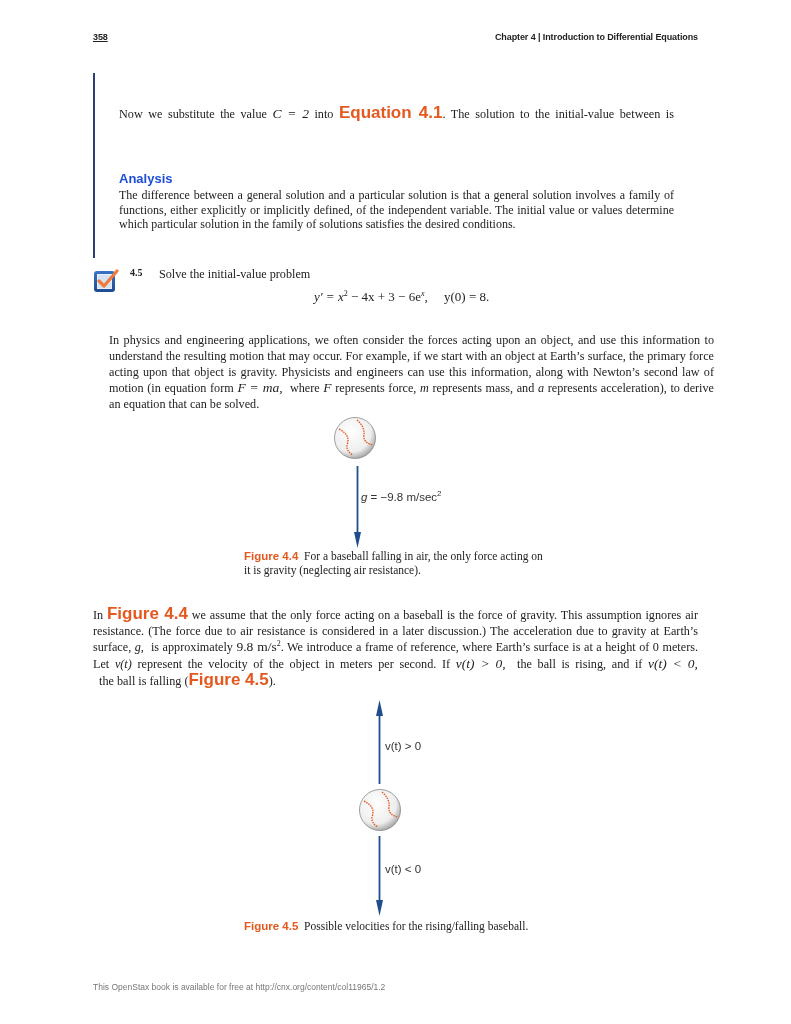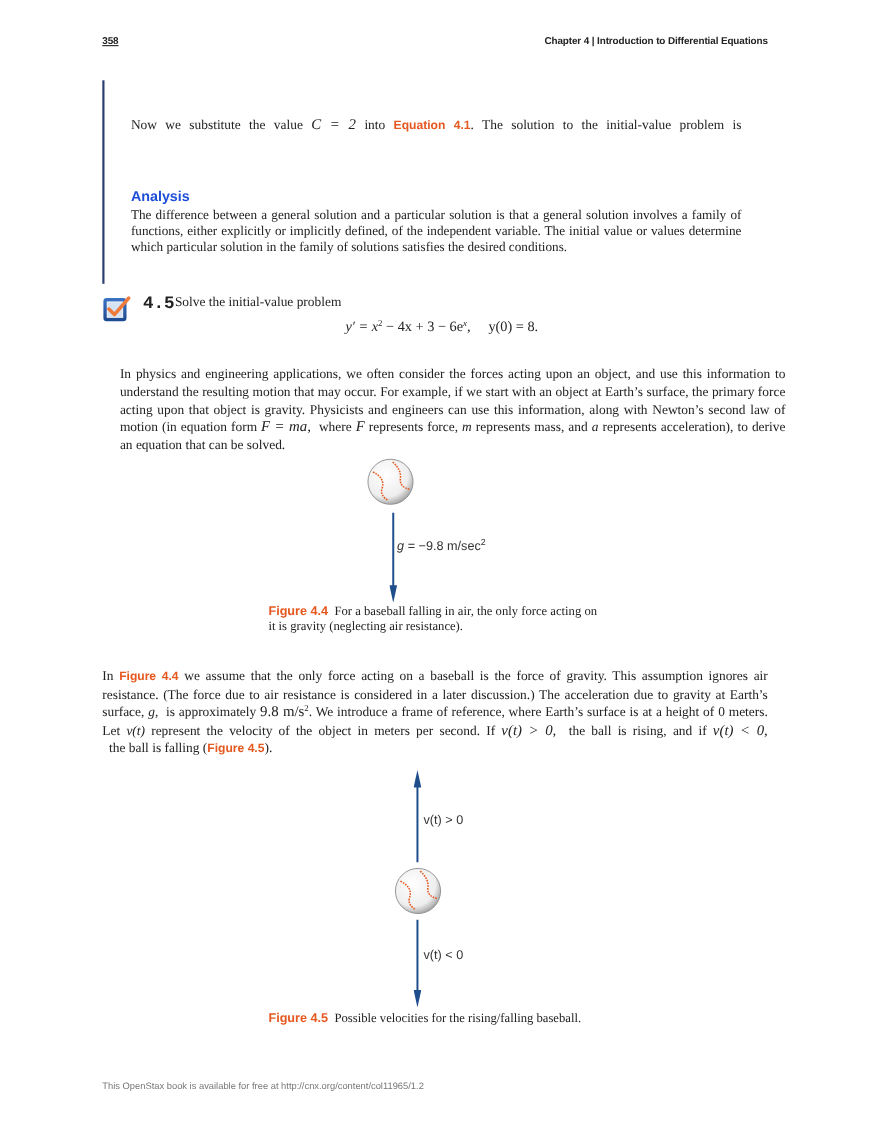--- a/index.html
+++ b/index.html
@@ -9,30 +9,30 @@
 
   .hdr { font-family: "Liberation Sans", sans-serif; font-size: 9px; font-weight: bold; color: #222; top: 32px; letter-spacing: -0.1px; }
   .hdr-left { left: 93px; text-decoration: underline; }
   .hdr-right { right: 93px; }
 
   .rule { left: 93px; top: 73px; width: 2px; height: 185px; background: #2c3f73; }
 
   .para { font-size: 12.2px; line-height: 15.5px; text-align: justify; }
   .math { font-family: "Liberation Serif", serif; font-style: italic; }
   .m-up { font-family: "Liberation Serif", serif; }
-  .ref { font-family: "Liberation Sans", sans-serif; font-weight: bold; color: #e5581f; font-size: 11px; }
+  .ref { font-family: "Liberation Sans", sans-serif; font-weight: bold; color: #e5581f; font-size: 17px; }
   sup { font-size: 8px; line-height: 0; vertical-align: 5px; }
 
   .analysis-title { font-family: "Liberation Sans", sans-serif; font-weight: bold; color: #1d4ed8; font-size: 13px; }
 
   .frac { display: inline-block; vertical-align: middle; text-align: center; font-size: 8px; line-height: 8px; margin: 0 1px; }
   .frac span { display: block; }
   .frac .num { border-bottom: 1px solid #222; padding: 0 1px; }
 
-  .exercise-num { font-family: Liberation Mono, monospace; font-weight: bold; font-size: 16px; }
+  .exercise-num { font-family: Liberation Serif, serif; font-weight: bold; font-size: 10px; }
 
   .fig-label { font-family: "Liberation Sans", sans-serif; font-weight: bold; color: #e5581f; font-size: 11.5px; }
   .fig-cap { font-size: 11.5px; line-height: 14px; }
 
   .diagram-label { font-family: "Liberation Sans", sans-serif; font-size: 11.5px; color: #333; }
 
   .footer { font-family: "Liberation Sans", sans-serif; font-size: 8.5px; color: #777; left: 93px; top: 982px; }
 </style>
 </head>
 <body>
@@ -40,21 +40,21 @@
 <div class="abs hdr hdr-left">358</div>
 <div class="abs hdr hdr-right">Chapter 4 | Introduction to Differential Equations</div>
 
 <div class="abs rule"></div>
 
 <div class="abs para" style="left:119px; top:105px; width:555px;">
   <div style="text-align:justify; text-align-last:justify;">
     <span>Now we substitute the value</span>
     <span class="math" style="font-size:13.5px;">C = 2</span>
     <span>into</span>
-    <a class="ref">Equation 4.1</a><span>. The solution to the initial-value problem is</span>
+    <a class="ref">Equation 4.1</a><span>. The solution to the initial-value between is</span>
   </div>
 </div>
 
 <div class="abs analysis-title" style="left:119px; top:171px;">Analysis</div>
 <div class="abs para" style="left:119px; top:188px; width:555px; font-size:12px; line-height:14.5px;">The difference between a general solution and a particular solution is that a general solution involves a family of functions, either explicitly or implicitly defined, of the independent variable. The initial value or values determine which particular solution in the family of solutions satisfies the desired conditions.</div>
 
 <div class="abs" style="left:93px; top:268px; width:26px; height:26px;">
   <svg width="26" height="26" viewBox="0 0 26 26">
     <defs>
       <linearGradient id="boxg" x1="0" y1="0" x2="0" y2="1">

